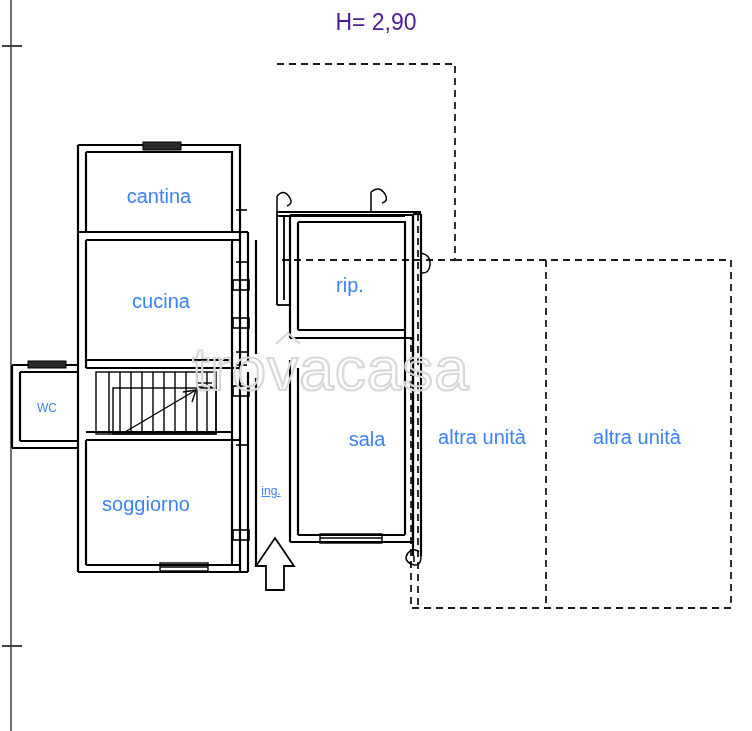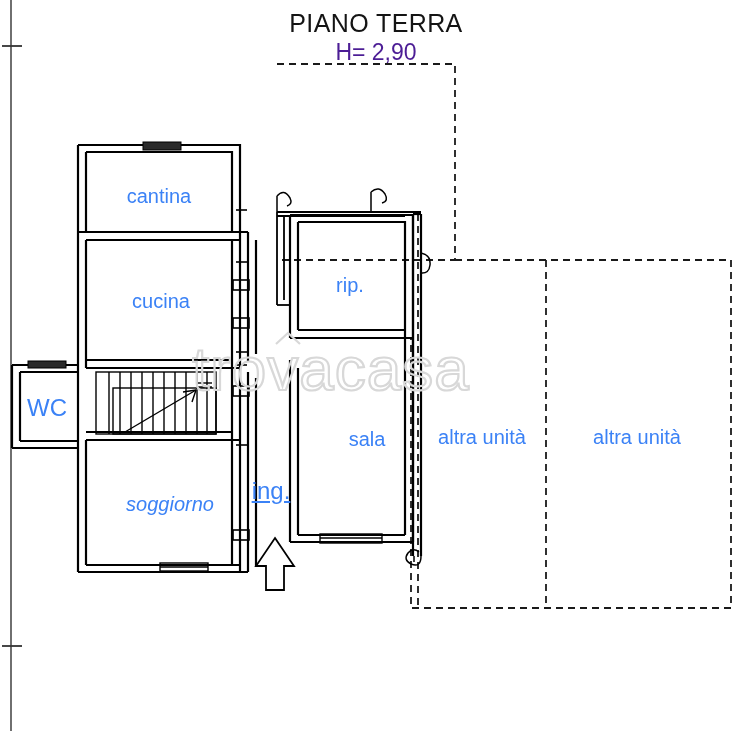--- a/index.html
+++ b/index.html
@@ -45,21 +45,21 @@
   }
   .room-label {
     position: absolute;
     font-size: 20px;
     color: #3b82f6;
     white-space: nowrap;
     transform: translate(-50%, -50%);
     pointer-events: none;
   }
   .room-label.small {
-    font-size: 24px;
+    font-size: 12px;
   }
   .watermark {
     position: absolute;
     left: 192px;
     top: 330px;
     width: 400px;
     height: 80px;
     pointer-events: none;
   }
   .wm-text {
@@ -232,34 +232,33 @@
       <path d="M 421 253 q 10 2 9 12 q -1 9 -9 8"></path>
     </g>
 
     <g fill="#ffffff" stroke="#000000" stroke-width="1.8" stroke-linejoin="miter">
       <polygon points="275,538 294,566 284,566 284,590 266,590 266,566 256,566"></polygon>
     </g>
 
   </svg>
 
   <div class="title-block">
-    <div class="title-main">PIANO TERRA</div>
     <div class="title-sub">H= 2,90</div>
   </div>
 
   <svg class="watermark" viewBox="0 0 400 80">
     <text class="wm-text" x="0" y="60">trovacasa</text>
     <path d="M 84 14 L 96 3 L 108 14" fill="none" stroke="#d8d8d8" stroke-width="2.2"></path>
   </svg>
 
   <div id="room-labels">
       <div class="room-label" style="left: 159px; top: 196px;">cantina</div>
       <div class="room-label" style="left: 161px; top: 301px;">cucina</div>
       <div class="room-label small" style="left: 47px; top: 408px;">WC</div>
-      <div class="room-label" style="left: 170px; top: 504px; font-style: italic;">soggiorno</div>
+      <div class="room-label" style="left: 146px; top: 504px;">soggiorno</div>
       <div class="room-label" style="left: 350px; top: 285px;">rip.</div>
       <div class="room-label" style="left: 367px; top: 439px;">sala</div>
       <div class="room-label small" style="left: 271px; top: 491px; text-decoration: underline;">ing.</div>
       <div class="room-label" style="left: 482px; top: 437px;">altra unità</div>
       <div class="room-label" style="left: 637px; top: 437px;">altra unità</div>
     </div>
 
 </div>
 
 </body></html>

